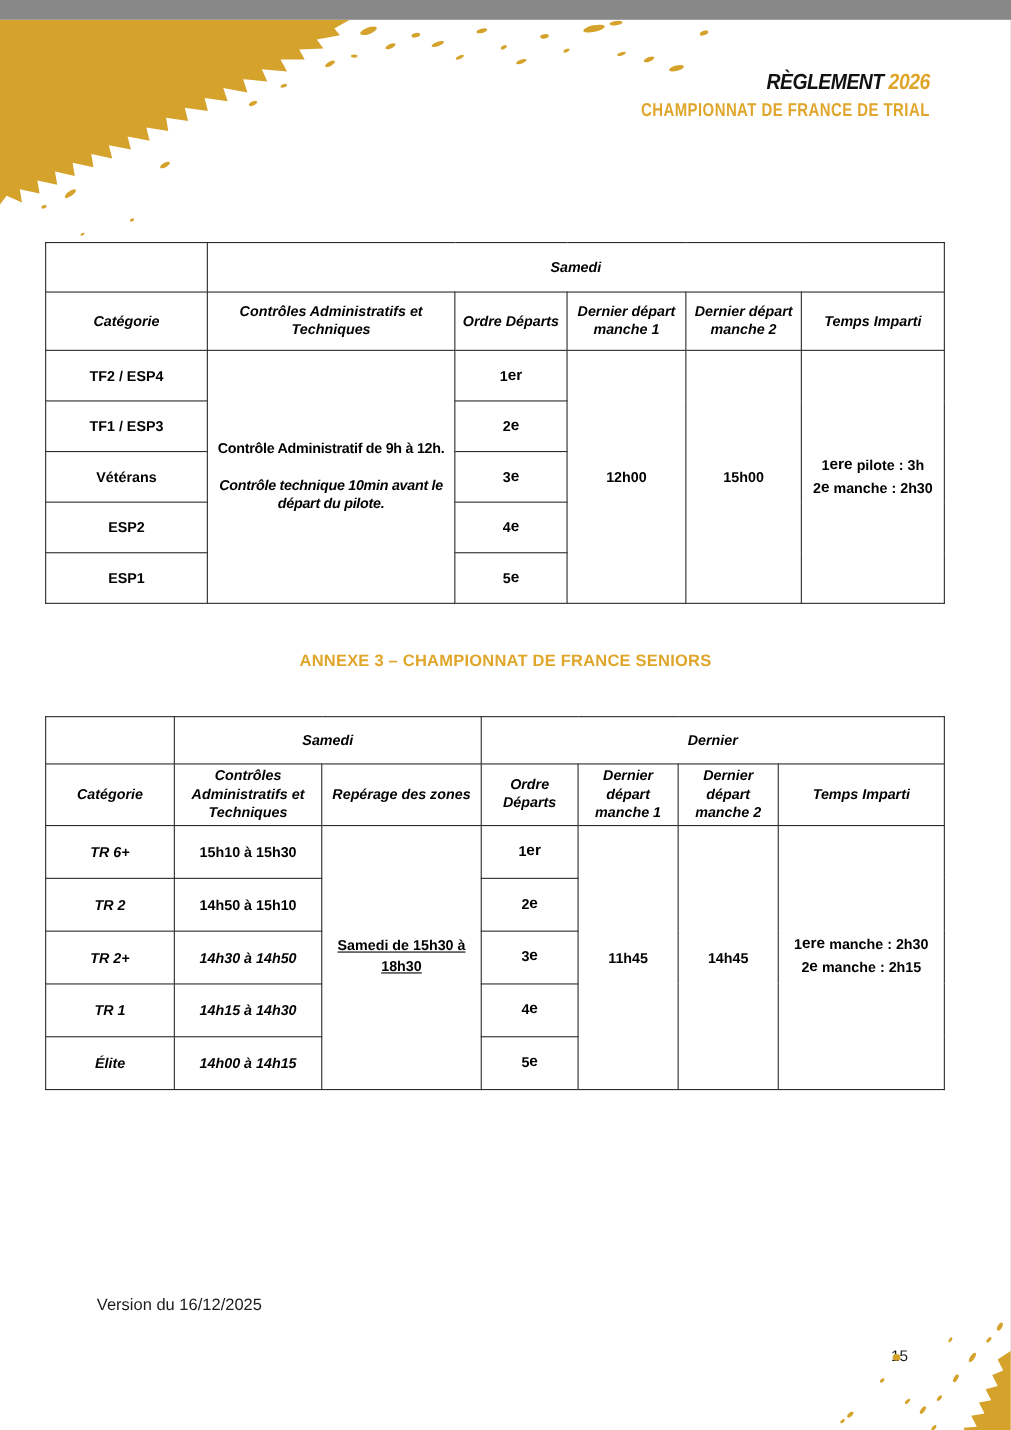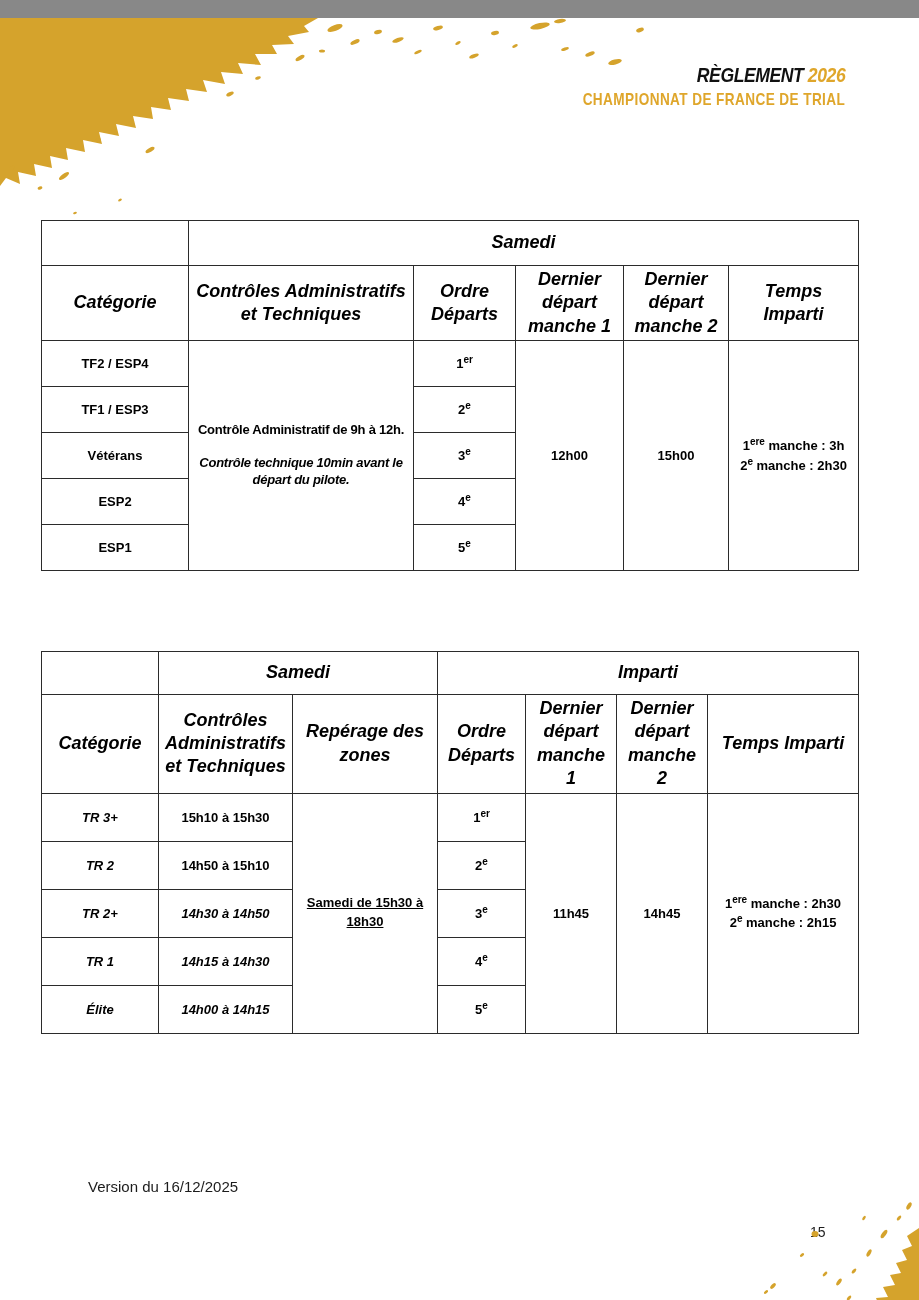--- a/index.html
+++ b/index.html
@@ -43,25 +43,25 @@
   .tbl td {
     border:1px solid #2b2b2b; text-align:center; vertical-align:middle;
     font-size:13px; font-weight:bold; padding:2px 4px; overflow:hidden;
   }
   .tbl1 tr.day-row  { height:45px; }
   .tbl1 tr.head-row { height:53px; }
   .tbl1 tr.body-row { height:46px; }
   .tbl2 tr.day-row  { height:43px; }
   .tbl2 tr.head-row { height:52px; }
   .tbl2 tr.body-row { height:48px; }
-  .tbl .day-row td, .tbl .head-row td { font-style:italic; font-size:18px; line-height:1.3; }
+  .tbl .day-row td, .tbl .head-row td { font-style:italic; font-size:13px; line-height:1.3; }
   .tbl .blank { font-style:normal; }
   .controls-cell { letter-spacing:-0.25px; line-height:1.3; }
   .controls-cell .line2 { margin-top:16px;font-style:italic; }
-  .tbl sup { font-size:10px; vertical-align:top; position:relative; top:-2px; }
+  .tbl sup { font-size:14px; vertical-align:top; position:relative; top:-2px; }
   .temps-cell div { line-height:1.5; }
   .tbl2 .cat-cell { font-style:italic; }
   .tbl2 .time-italic { font-style:italic;text-align:center; }
   .zone-cell { line-height:1.45;text-decoration:underline; }
 
   
   .footer-version { position:absolute; left:88px; top:1160px; font-size:15px; color:#1c1c1c; }
   .page-number    { position:absolute; left:810px; top:1206px; font-size:14px; color:#1c1c1c; }
 </style>
 </head>
@@ -136,21 +136,21 @@
       <tr class="body-row">
         <td class="cat-cell">TF2 / ESP4</td>
         <td class="controls-cell" rowspan="5">
           <div class="line1">Contrôle Administratif de 9h à 12h.</div>
           <div class="line2">Contrôle technique 10min avant le départ du pilote.</div>
         </td>
         <td><span>1</span><sup>er</sup></td>
         <td rowspan="5">12h00</td>
         <td rowspan="5">15h00</td>
         <td rowspan="5" class="temps-cell">
-          <div><span>1</span><sup>ere</sup><span> manche : 3h</span></div>
+          <div><span>1</span><sup>ere</sup><span> pilote : 3h</span></div>
           <div><span>2</span><sup>e</sup><span> manche : 2h30</span></div>
         </td>
       </tr>
       <tr class="body-row">
         <td class="cat-cell">TF1 / ESP3</td>
         <td><span>2</span><sup>e</sup></td>
       </tr>
       <tr class="body-row">
         <td class="cat-cell">Vétérans</td>
         <td><span>3</span><sup>e</sup></td>
@@ -159,48 +159,49 @@
         <td class="cat-cell">ESP2</td>
         <td><span>4</span><sup>e</sup></td>
       </tr>
       <tr class="body-row">
         <td class="cat-cell">ESP1</td>
         <td><span>5</span><sup>e</sup></td>
       </tr>
     </tbody>
   </table>
 
+  <h1 class="annexe-title title-annexe3">ANNEXE 3 – CHAMPIONNAT DE FRANCE SENIORS</h1>
 
   <table class="tbl tbl2">
     <colgroup>
       <col style="width:117px">
         <col style="width:134px">
         <col style="width:145px">
         <col style="width:88px">
       <col style="width:91px">
         <col style="width:91px">
         <col style="width:151px">
     </colgroup>
     <tbody>
       <tr class="day-row">
         <td class="blank"></td>
         <td colspan="2">Samedi</td>
-        <td colspan="4">Imparti</td>
+        <td colspan="4">Dernier</td>
       </tr>
       <tr class="head-row">
         <td>Catégorie</td>
         <td>Contrôles Administratifs et Techniques</td>
         <td>Repérage des zones</td>
         <td>Ordre Départs</td>
         <td>Dernier départ manche 1</td>
         <td>Dernier départ manche 2</td>
         <td>Temps Imparti</td>
       </tr>
       <tr class="body-row">
-        <td class="cat-cell">TR 3+</td>
+        <td class="cat-cell">TR 6+</td>
         <td>15h10 à 15h30</td>
         <td rowspan="5" class="zone-cell">Samedi de 15h30 à 18h30</td>
         <td><span>1</span><sup>er</sup></td>
         <td rowspan="5">11h45</td>
         <td rowspan="5">14h45</td>
         <td rowspan="5" class="temps-cell">
           <div><span>1</span><sup>ere</sup><span> manche : 2h30</span></div>
           <div><span>2</span><sup>e</sup><span> manche : 2h15</span></div>
         </td>
       </tr>

